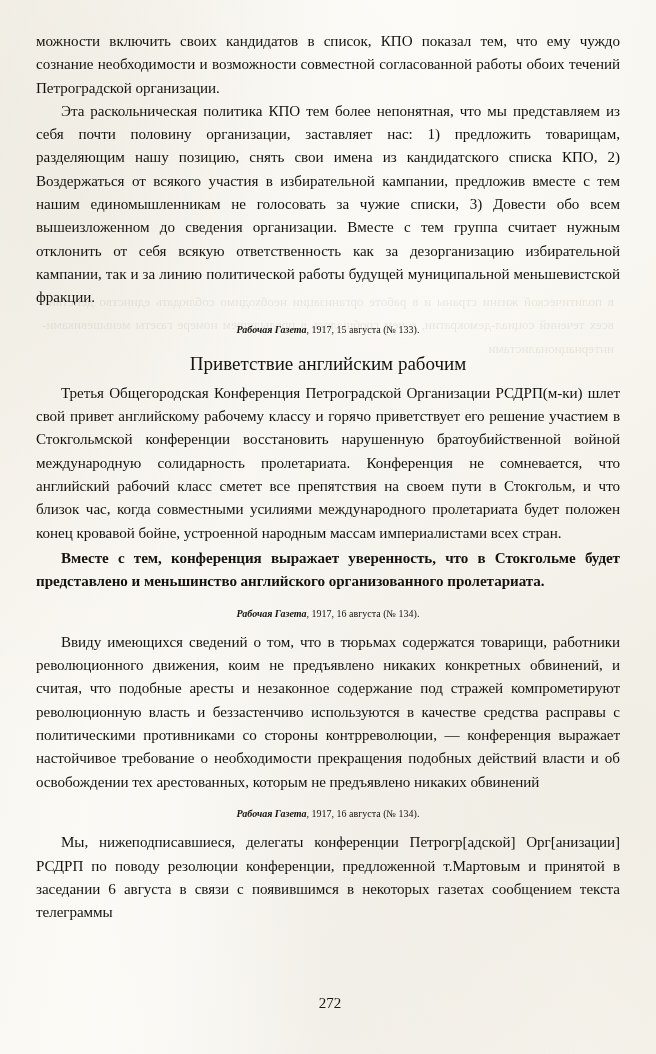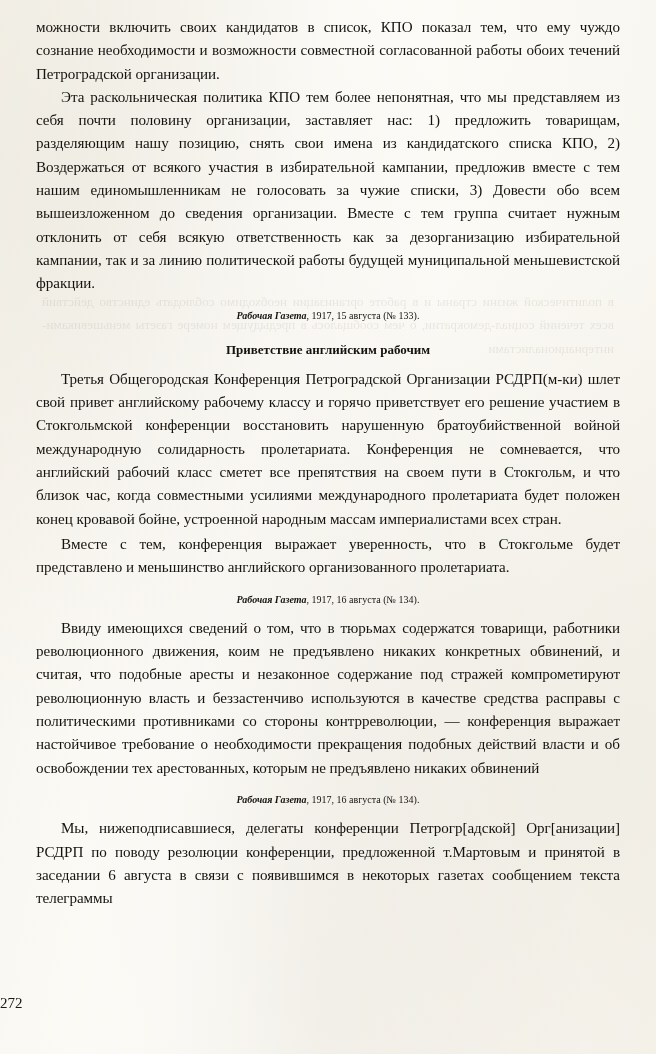--- a/index.html
+++ b/index.html
@@ -46,60 +46,61 @@
     color: #3a3226;
     font-size: 13.2px;
     line-height: 23.4px;
     text-align: justify;
     pointer-events: none;
     filter: blur(0.3px);
   }
   .content {
     position: absolute;
     left: 36px;
-    top: 16px;
+    top: 30px;
     width: 584px;
   }
   p {
     margin: 0;
     text-align: justify;
     text-justify: inter-word;
     font-size: 15.1px;
     line-height: 23.3px;
     letter-spacing: -0.05px;
   }
   p.ind { text-indent: 25px; }
-  p.gap { margin-top: 2px; }
+  p.gap { margin-top: 2px; font-weight: bold; }
   .src {
     text-align: center;
     font-size: 10px;
     line-height: 23.3px;
     margin-top: 8px;
     margin-bottom: 6px;
   }
   .src i {
     font-weight: bold;
     font-style: italic;
   }
   h2.sec {
-    font-size: 13px;
-    font-weight: bold;
+    font-size: 19px;
+    font-weight: normal;
     text-align: center;
     margin: 12px 0 8px 0;
     line-height: 21px;
   }
   h2.sec .l2 { display: block; }
   .folio {
     position: absolute;
     left: 0;
     top: 995px;
     width: 640px;
-    text-align: left;
+    text-align: center;
     font-size: 15px;
     color: #1a1814;
+    padding-left: 10px;
   }
 </style>
 </head>
 <body>
 
 <div class="page">
 
   <div class="showthrough">в политической жизни страны и в работе организации необходимо соблюдать единство действий всех течений социал-демократии, о чем сообщалось в предыдущем номере газеты меньшевиками-интернационалистами</div>
 
   <div class="content">

